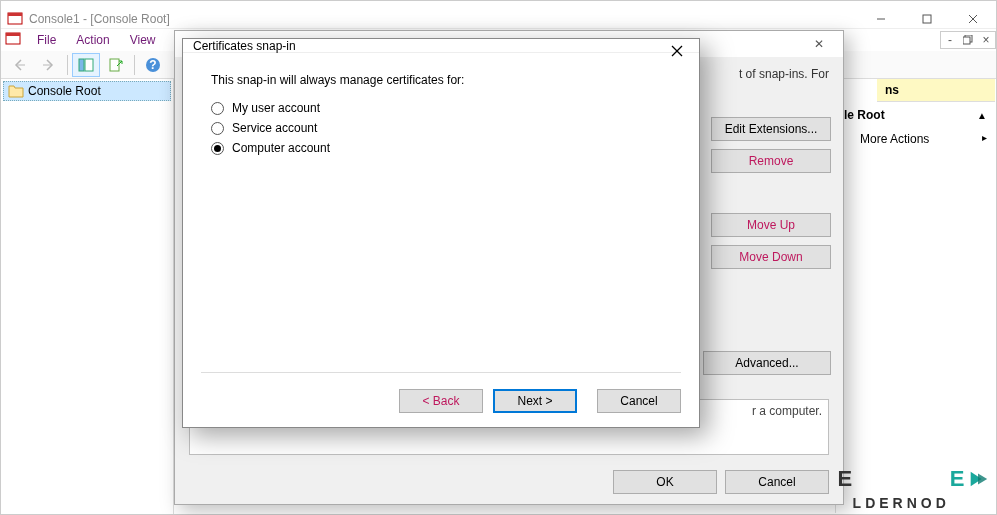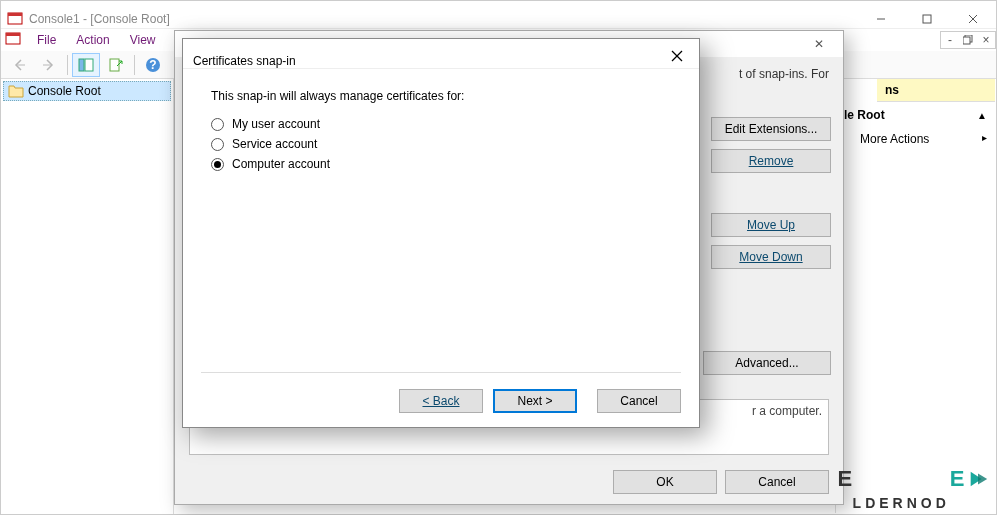--- a/index.html
+++ b/index.html
@@ -37,30 +37,30 @@
   .tri { font-size: 10px; }
 
   
   .addremove { position: absolute; left: 174px; top: 30px; width: 670px; height: 475px; background: #f0f0f0; border: 1px solid #aaa; box-shadow: 6px 6px 18px rgba(0,0,0,.25); }
   .addremove .dlg-title { height: 26px; display: flex; align-items: center; padding: 0 8px; background: #fff; }
   .addremove .dlg-title span { flex: 1; color: #666; }
   .addremove .close-x { width: 32px; text-align: center; color: #555;}
   .addremove-body { padding: 10px 14px; color: #333; }
   .side-buttons { position: absolute; right: 12px; top: 86px; display: flex; flex-direction: column; gap: 8px; width: 120px; }
   .win-button { height: 24px; background: #e1e1e1; border: 1px solid #adadad; display: flex; align-items: center; justify-content: center; color: #000; }
-  .win-button.disabled { color: #0c4a6e; text-decoration: underline; }
+  .win-button.disabled { color: #be185d; }
   .advanced-btn { position: absolute; right: 12px; top: 320px; width: 128px;}
   .desc-label { position: absolute; left: 14px; top: 350px; }
   .desc-box { position: absolute; left: 14px; top: 368px; right: 14px; height: 56px; border: 1px solid #bfbfbf; background: #fff; padding: 4px 6px; font-size: 11px; color: #444;}
   .bottom-buttons { position: absolute; right: 14px; bottom: 10px; display: flex; gap: 8px; }
   .bottom-buttons .win-button { width: 104px; }
 
   
   .wizard { position: absolute; left: 182px; top: 38px; width: 518px; height: 390px; background: #fff; border: 1px solid #888; box-shadow: 8px 8px 24px rgba(0,0,0,.35); }
-  .wizard-title { height: 30px; display: flex; align-items: flex-end; padding: 0 10px; border-bottom: 1px solid #eee; }
+  .wizard-title { height: 14px; display: flex; align-items: flex-start; padding: 0 10px; border-bottom: 1px solid #eee; }
   .wizard-title span { flex: 1; color: #000; }
   .wiz-close { width: 24px; height: 24px; display:flex; align-items:center; justify-content:center; color:#000;}
   .wizard-body { padding: 20px 28px; }
   .wizard-body .heading { margin-bottom: 14px; }
   .radio-row { display: flex; align-items: center; gap: 8px; margin: 6px 0; }
   .radio-outer { width: 13px; height: 13px; border: 1px solid #555; border-radius: 50%; display: flex; align-items: center; justify-content: center; }
   .radio-dot { width: 7px; height: 7px; background: #000; border-radius: 50%; }
   .wizard-sep { position: absolute; left: 18px; right: 18px; bottom: 54px; height: 1px; background: #ddd;}
   .wizard-footer { position: absolute; right: 18px; bottom: 14px; display: flex; gap: 10px; }
   .wizard-footer .win-button { width: 84px; }

